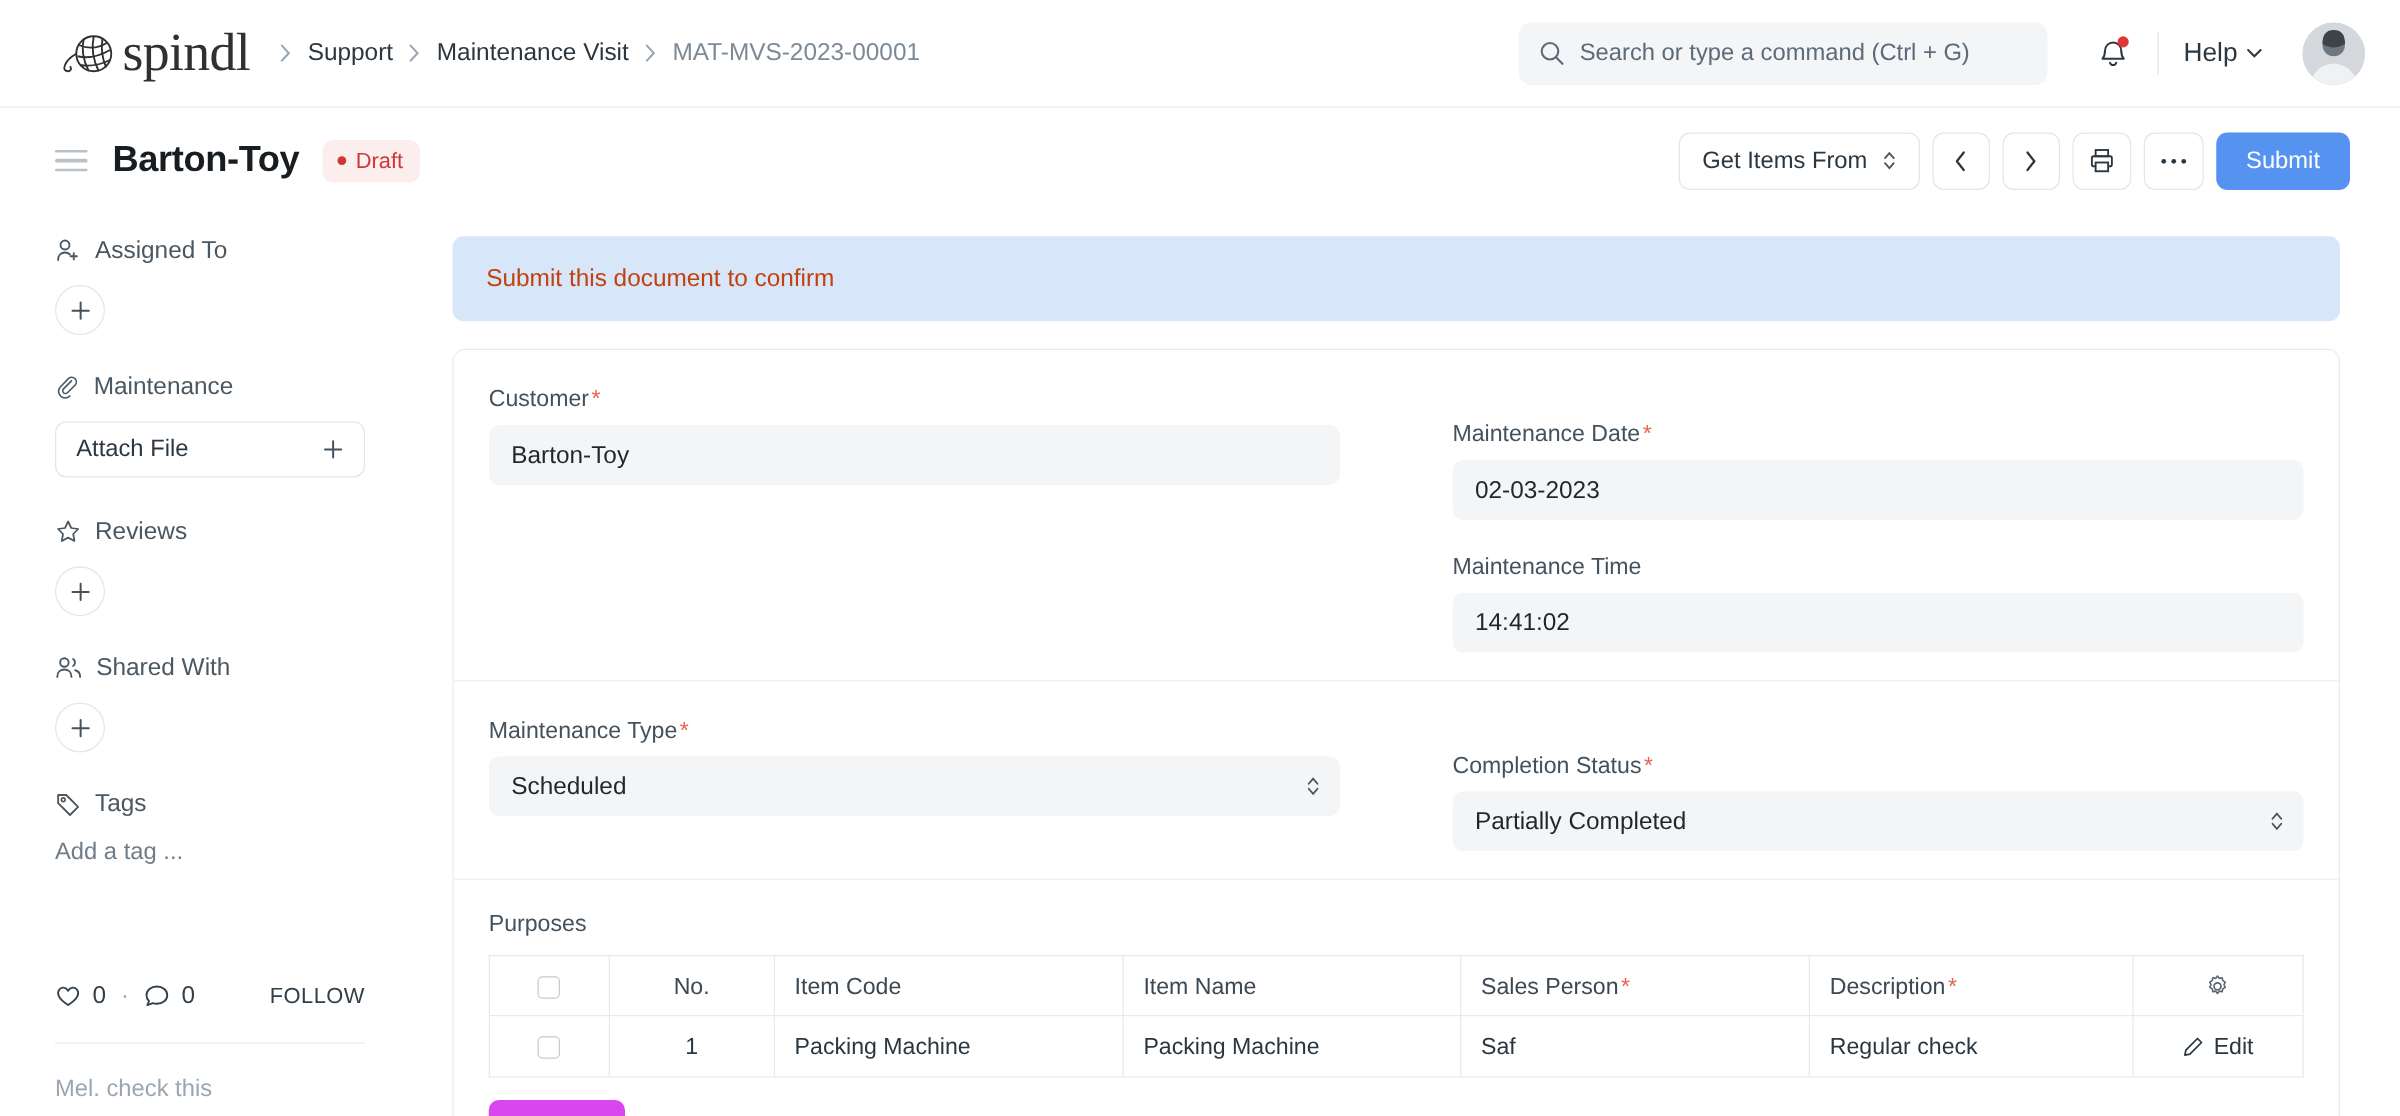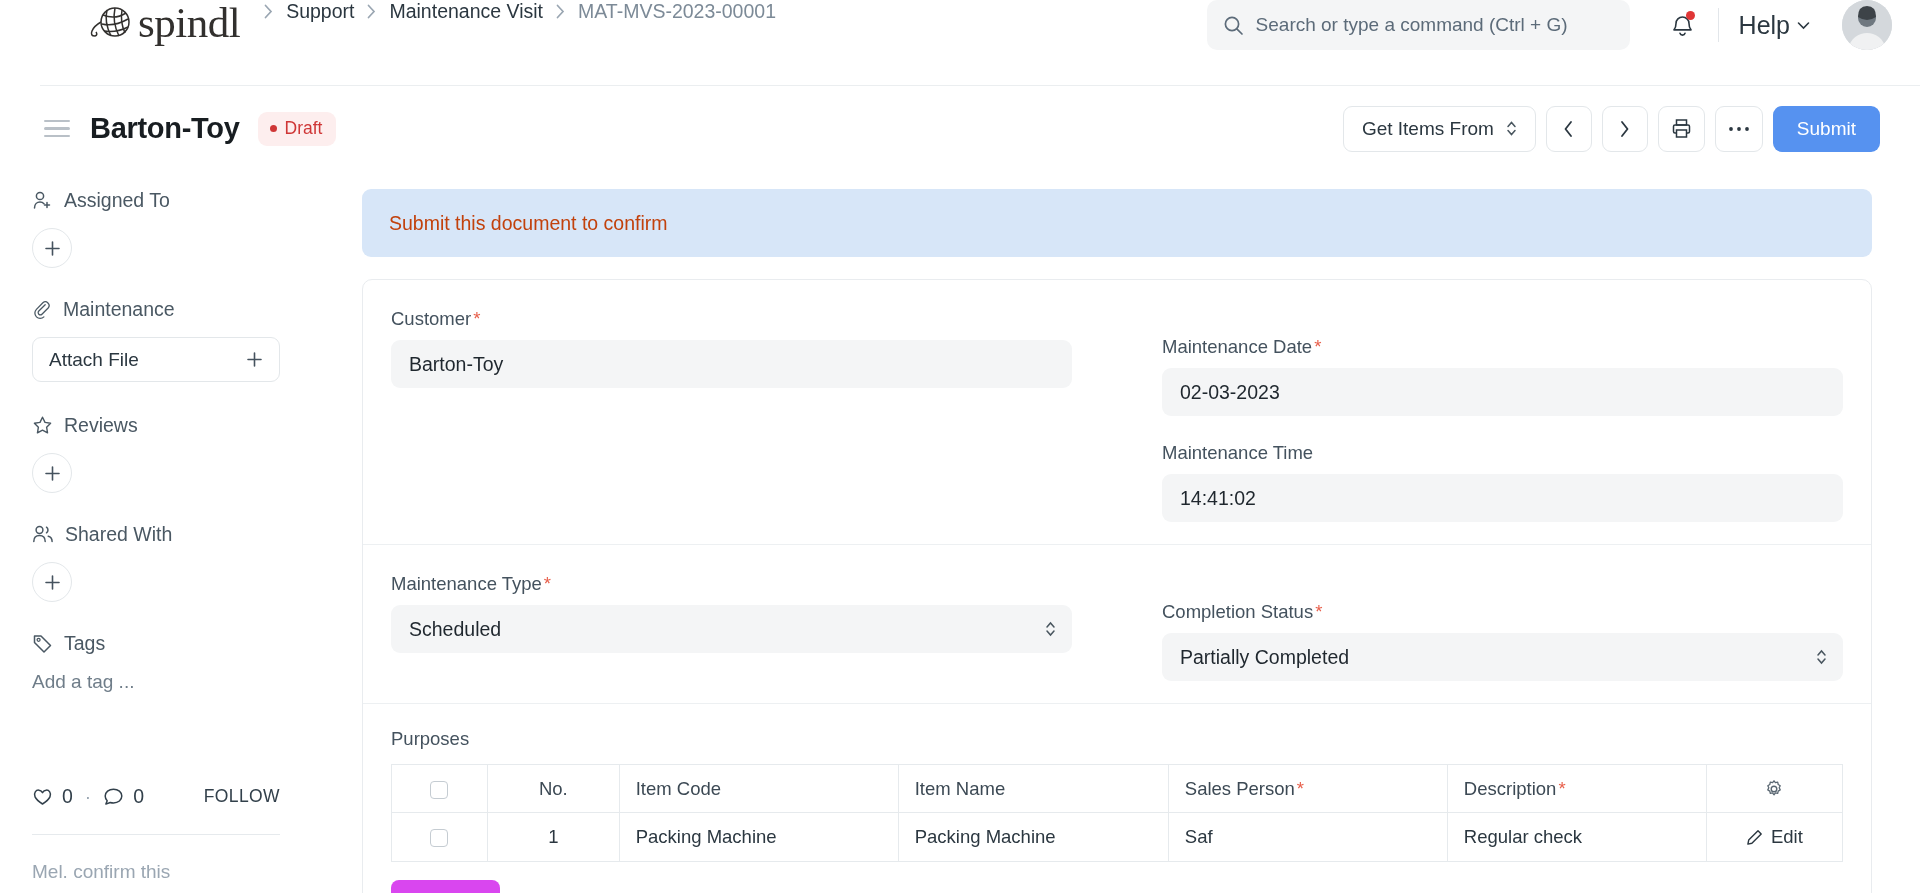--- a/index.html
+++ b/index.html
@@ -10,24 +10,23 @@
     color: #1f272e;
     overflow: hidden;
   }
 
   
   .navbar {
     height: 86px;
     background: #ffffff;
     border-bottom: 1px solid #ebeef0;
     display: flex;
-    align-items: flex-start;
+    align-items: center;
     padding: 0 28px 0 44px;
     position: relative;
-    margin-left: 40px;
   }
   .brand { display: flex; align-items: center; gap: 0; flex-shrink: 0; }
   .brand-logo { width: 52px; height: 44px; flex-shrink:0; }
   .brand-name {
     font-family: "Liberation Serif", serif;
     font-size: 43px;
     letter-spacing: -0.5px;
     color: #32302e;
     line-height: 1;
     margin-left: 2px;
@@ -71,21 +70,21 @@
     display: flex; align-items: center; justify-content: center;
     position: relative; border-radius: 8px;
   }
   .bell-dot {
     position: absolute; width: 9px; height: 9px; border-radius: 50%;
     background: #e03636; top: 11px; right: 15px;
   }
   .nav-divider { width: 1px; height: 34px; background: #e2e6ea; margin: 0 8px; }
   .help-btn {
     display: flex; align-items: center; gap: 7px;
-    font-size: 25px; color: #2b3740;
+    font-size: 21px; color: #2b3740;
     padding: 8px 12px; border-radius: 8px; background: none; border: none;
     font-family: "Liberation Sans", sans-serif; cursor: pointer;
   }
   .avatar {
     width: 50px; height: 50px; border-radius: 50%;
     margin-left: 20px; overflow: hidden;
     background: #d8dce0; flex-shrink: 0;
   }
 
   
@@ -123,21 +122,21 @@
   .tb-submit {
     height: 46px; padding: 0 24px;
     background: #5692f0; color: #fff;
     border: none; border-radius: 9px;
     font-size: 19px; font-family: "Liberation Sans", sans-serif;
     cursor: pointer;
   }
 
   
   .body-wrap { display: flex; height: 722px; }
-  .sidebar { width: 362px; padding: 18px 0 0 32px; flex-shrink: 0; }
+  .sidebar { width: 362px; padding: 18px 0 0 44px; flex-shrink: 0; }
   .side-block { margin-bottom: 6px; }
   .side-head {
     display: flex; align-items: center; gap: 11px;
     font-size: 19.5px; color: #4a5863;
     margin-bottom: 16px;
   }
   .circle-add {
     width: 40px; height: 40px; border-radius: 50%;
     border: 1px solid #e3e7ea; background: #fff;
     display: flex; align-items: center; justify-content: center;
@@ -484,21 +483,21 @@
         <span>
           <svg width="21" height="20" viewBox="0 0 21 20">
               <path d="M10.5 2.2 c4.7 0 8.3 3 8.3 6.9 c0 3.9-3.6 6.9-8.3 6.9 c-1.2 0-2.3-.2-3.3-.5 l-4.3 1.6 l1.3-3.3 c-1.3-1.2-2-2.8-2-4.7 c0-3.9 3.6-6.9 8.3-6.9z" stroke="#32404b" stroke-width="1.5" fill="none" stroke-linejoin="round"></path>
             </svg>
         </span>
         <span>0</span>
       </div>
       <span class="follow-link">FOLLOW</span>
     </div>
     <div class="side-rule"></div>
-    <div class="side-foot">Mel. confirm this</div>
+    <div class="side-foot">Mel. check this</div>
   </aside>
 
   <main class="main">
 
     <div class="alert">Submit this document to confirm</div>
 
     <div class="card">
 
       <div class="sec">
         <div class="col">

